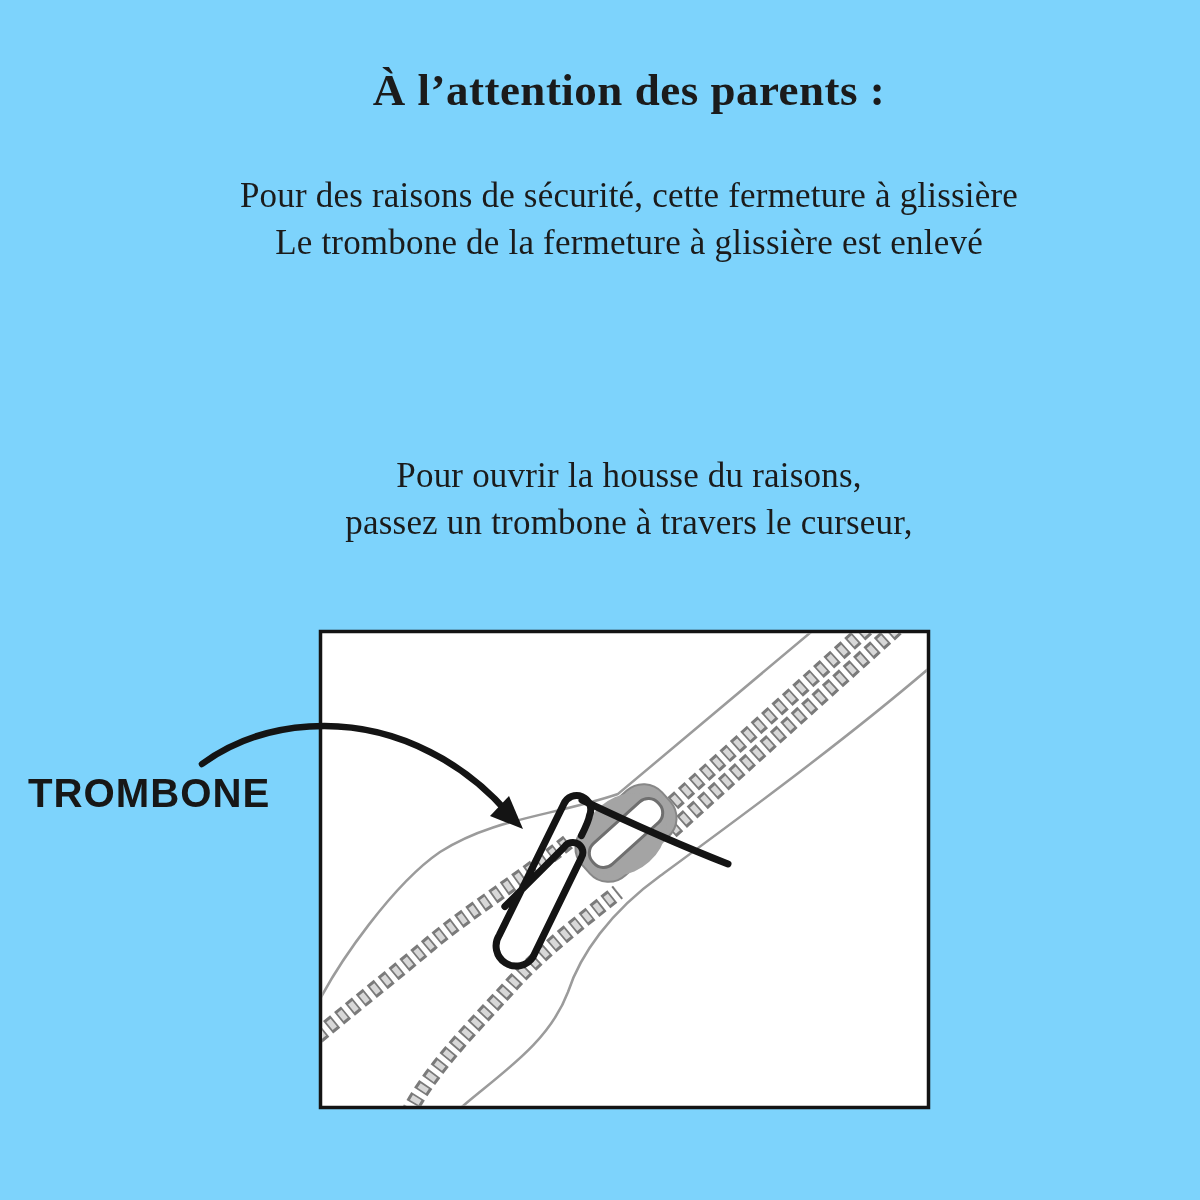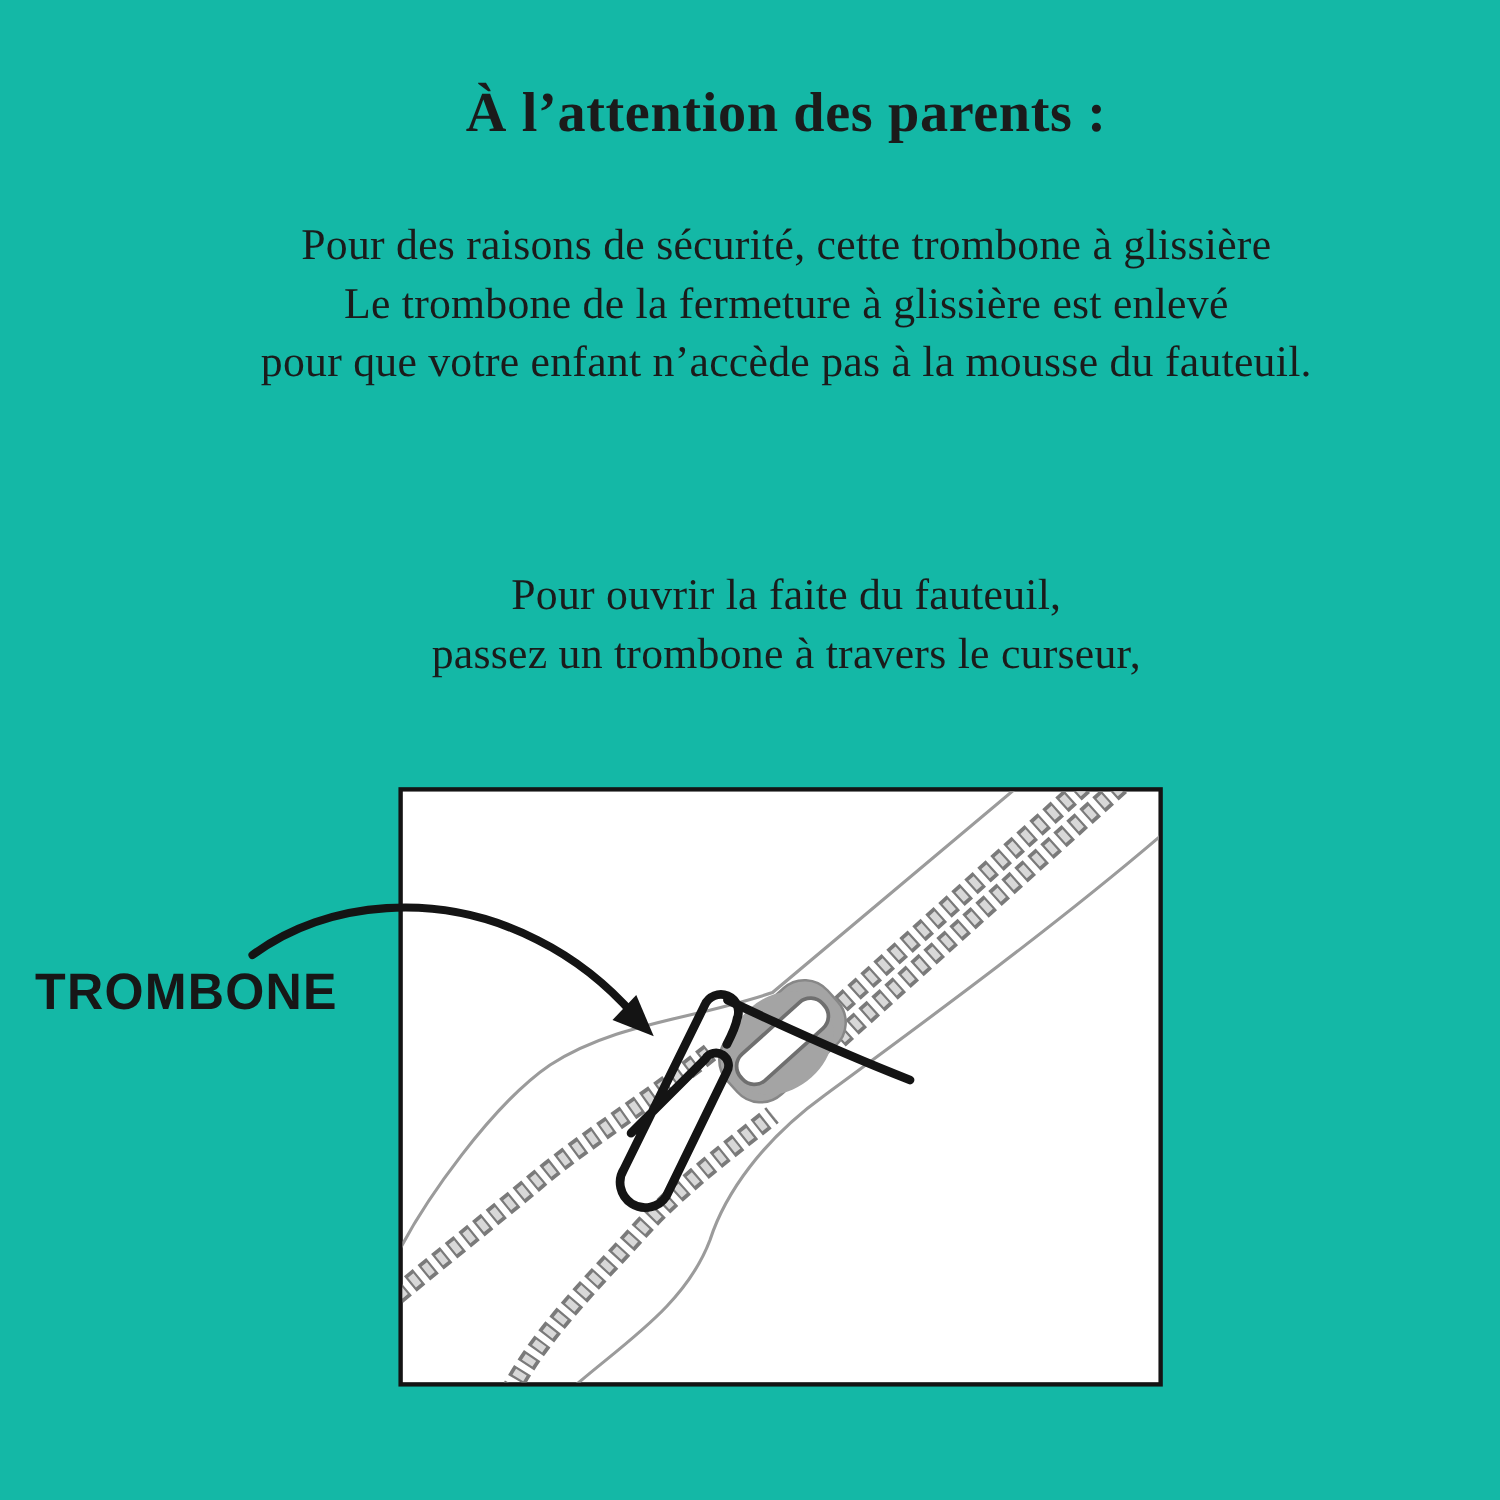--- a/index.html
+++ b/index.html
@@ -1,19 +1,19 @@
 <!DOCTYPE html>
 <html><head>
 <meta charset="utf-8">
 <style>
   html,body{margin:0;padding:0;background:#ffffff;}
   .page{
     position:relative;
     width:1200px;height:1200px;
-    background:#14b8a6;
+    background:#7dd3fc;
     overflow:hidden;
     font-family:"Liberation Serif", serif;
     color:#1b1b1b;
   }
   .centered-col{
     position:absolute;
     left:58px;
     width:1142px;
     text-align:center;
   }
@@ -56,27 +56,26 @@
   .arrow-line{ fill:none; stroke:#141414; stroke-width:6.5; stroke-linecap:round; }
 </style>
 </head>
 <body>
 
 <div class="page">
 
   <div class="centered-col doc-title">À l’attention des parents :</div>
 
   <div class="centered-col body-par par-intro">
-    <div>Pour des raisons de sécurité, cette trombone à glissière</div>
+    <div>Pour des raisons de sécurité, cette fermeture à glissière</div>
     <div>Le trombone de la fermeture à glissière est enlevé</div>
-    <div>pour que votre enfant n’accède pas à la mousse du fauteuil.</div>
   </div>
 
   <div class="centered-col body-par par-instructions">
-    <div>Pour ouvrir la faite du fauteuil,</div>
+    <div>Pour ouvrir la housse du raisons,</div>
     <div>passez un trombone à travers le curseur,</div>
   </div>
 
   <div class="trombone-label">TROMBONE</div>
 
   <svg class="diagram-svg" viewBox="0 615 1200 575">
     <defs>
       <clipPath id="boxclip">
         <rect x="322" y="633" width="605" height="473"></rect>
       </clipPath>

